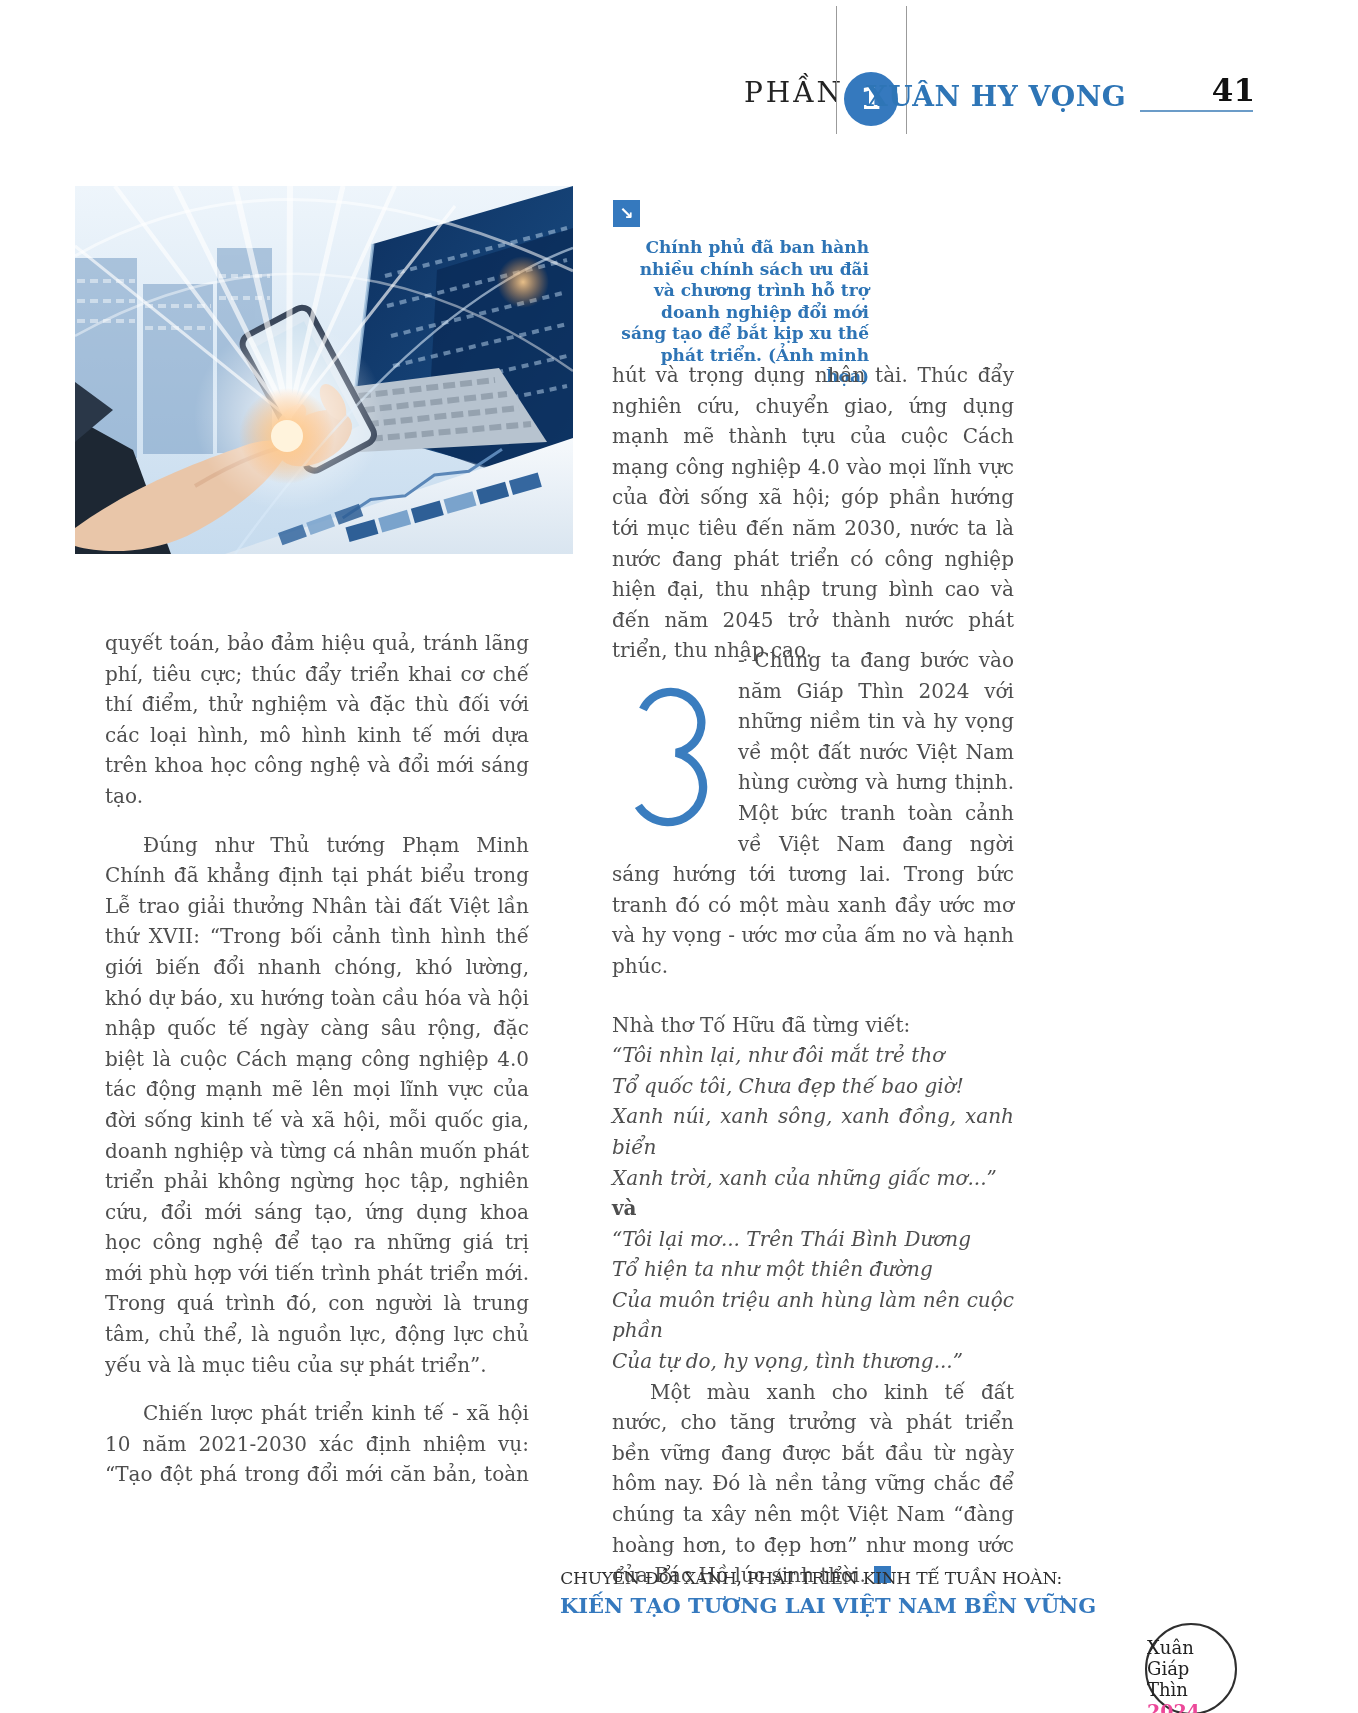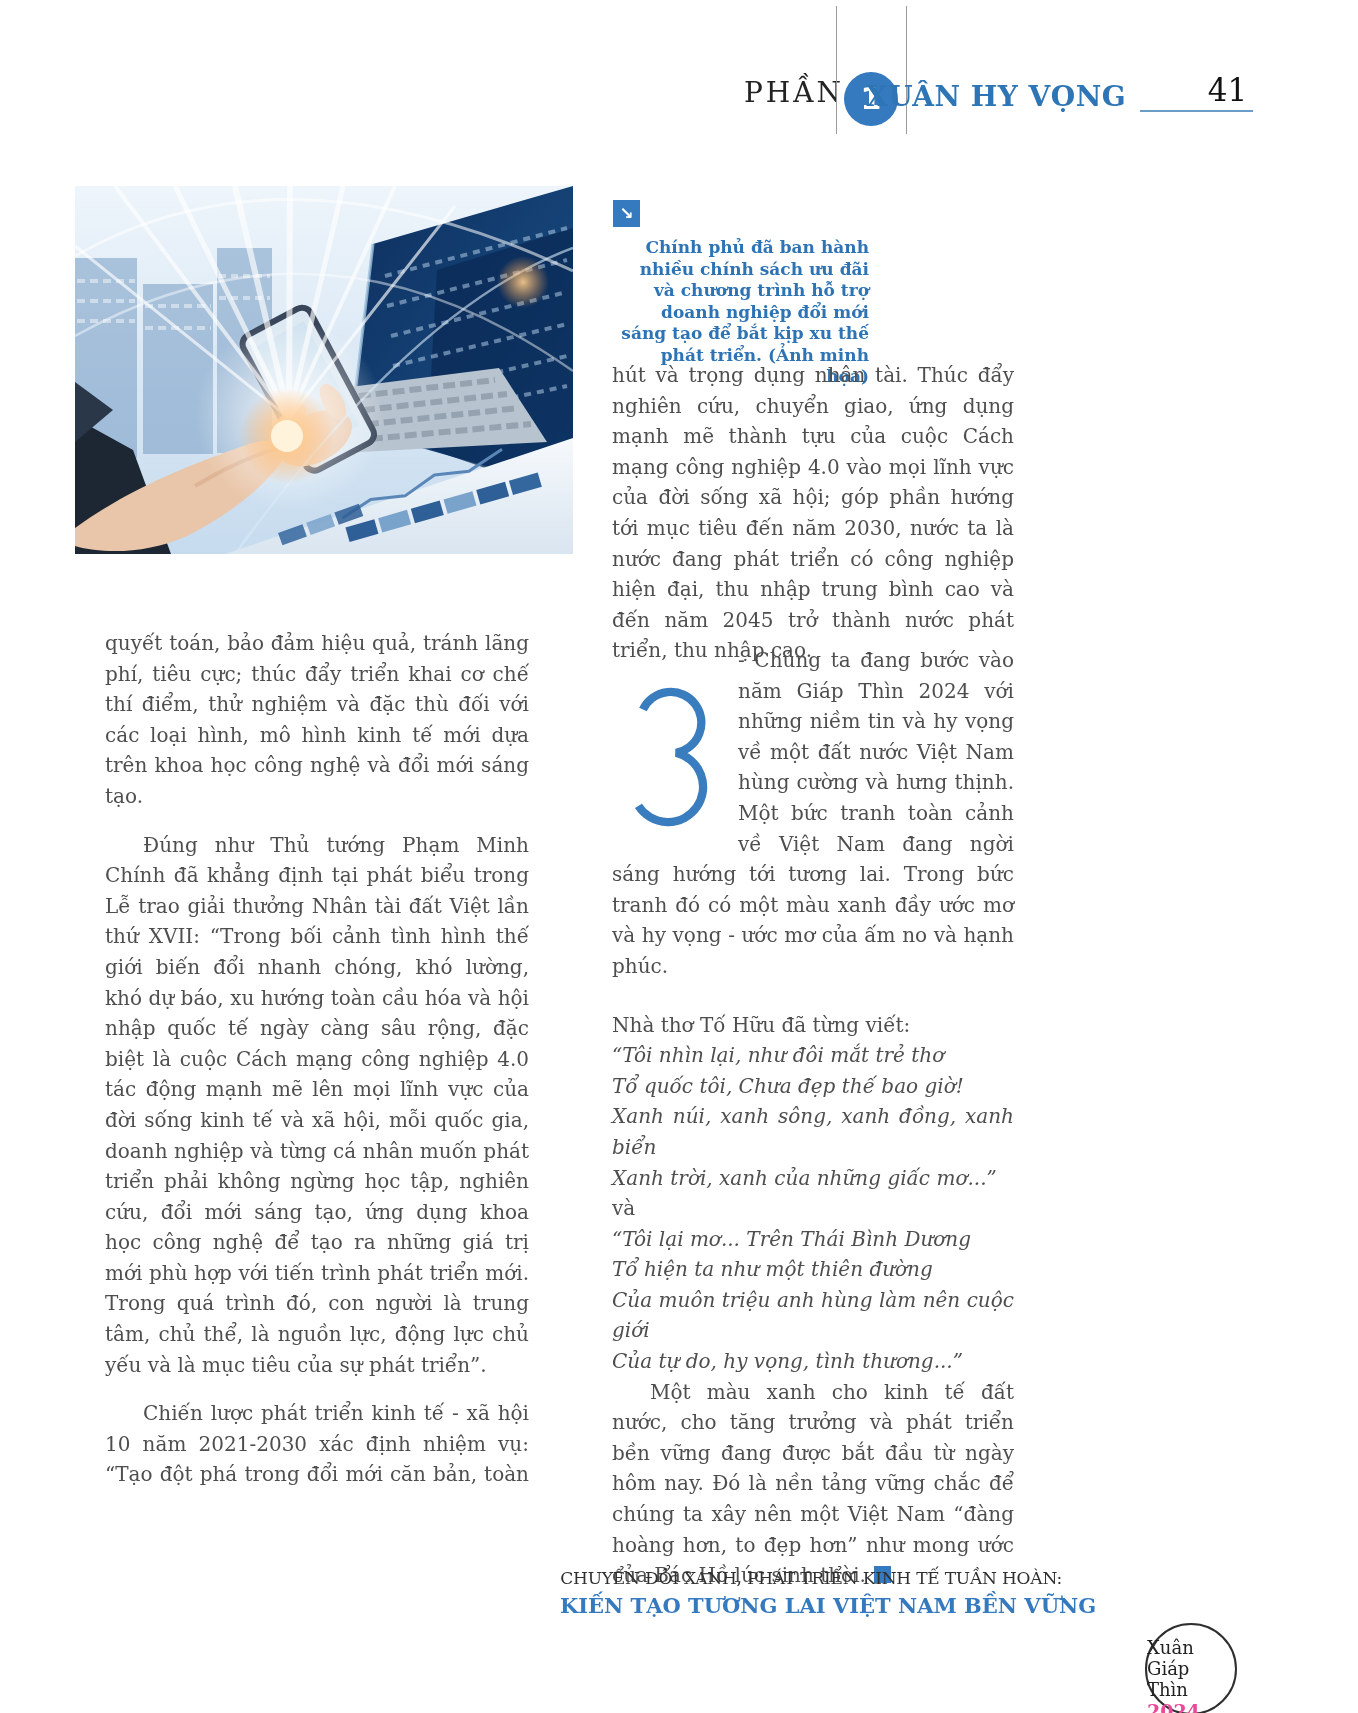--- a/index.html
+++ b/index.html
@@ -11,41 +11,41 @@
   
   .hdr-phan{position:absolute;left:744px;top:76px;font-size:28px;letter-spacing:3px;color:#232323;}
   .hdr-vline{position:absolute;top:6px;width:1px;height:128px;background:#9b9b9b;}
   .hdr-vline.v1{left:836px;}
   .hdr-vline.v2{left:906px;}
   .hdr-circle{position:absolute;left:844px;top:72px;width:54px;height:54px;border-radius:50%;
     background:#3579be;color:#fff;font-weight:bold;font-size:30px;line-height:54px;text-align:center;
     font-family:"DejaVu Sans",sans-serif;}
   .hdr-title{position:absolute;left:866px;top:80px;font-size:28px;font-weight:bold;color:#2e75b6;letter-spacing:.5px;white-space:nowrap;}
   .hdr-rule{position:absolute;left:1140px;top:110px;width:113px;height:2px;background:#6b9cc8;}
-  .hdr-pageno{position:absolute;left:1200px;top:72px;width:55px;text-align:center;font-size:31px;font-weight:normal;color:#111;}
+  .hdr-pageno{position:absolute;left:1200px;top:72px;width:55px;text-align:right;font-size:31px;font-weight:bold;color:#111;}
   
   .photo{position:absolute;left:75px;top:186px;width:498px;height:368px;overflow:hidden;}
   
   .cap-icon{position:absolute;left:613px;top:200px;width:27px;height:27px;background:#3579be;
     color:#fff;text-align:center;line-height:27px;font-size:17px;font-weight:bold;
     font-family:"DejaVu Sans",sans-serif;}
   .caption{position:absolute;left:613px;top:237px;width:256px;font-size:17px;line-height:21.5px;
     font-weight:bold;color:#2e74b5;text-align:right;}
   
   .col{position:absolute;color:#4e4e4e;font-size:20px;line-height:30.6px;text-align:justify;}
   .col p{margin:0 0 18px 0;}
   .col p.indent{text-indent:38px;}
   .left-col{left:105px;top:628px;width:424px;height:860px;overflow:hidden;}
   .right-top{left:612px;top:360px;width:402px;}
   .right-main{left:612px;top:645px;width:402px;}
   .dropcap-wrap{float:left;width:126px;height:187px;}
   .dropcap-wrap svg{margin:38px 0 0 8px;}
   .poem-intro{margin:28px 0 0 0;}
   .poem-line{font-style:italic;}
-  .poem-conn{font-style:normal;}
+  .poem-conn{font-style:normal;font-weight:bold;}
   .closing{margin-top:28px;text-indent:38px;}
   .endmark{display:inline-block;width:17px;height:17px;background:#3579be;margin-left:8px;vertical-align:-1px;}
   
   .ftr-text{position:absolute;left:560px;top:1568px;width:502px;text-align:right;}
   .ftr-line1{font-size:17px;color:#2f2f2f;letter-spacing:-0.2px;white-space:nowrap;}
   .ftr-line2{font-size:21px;font-weight:bold;color:#3579be;margin-top:5px;white-space:nowrap;}
   .ftr-badge{position:absolute;left:1145px;top:1623px;width:92px;height:92px;border:2px solid #2f2f2f;
     border-radius:50%;background:#fff;text-align:left;box-sizing:border-box;padding-top:12px;}
   .ftr-badge .b1,.ftr-badge .b2{font-size:18px;color:#222;line-height:21px;}
   .ftr-badge .b3{font-size:19px;font-weight:bold;color:#ec4899;line-height:23px;}
@@ -198,21 +198,21 @@
     <p>- Chúng ta đang bước vào năm Giáp Thìn 2024 với những niềm tin và hy vọng về một đất nước Việt Nam hùng cường và hưng thịnh. Một bức tranh toàn cảnh về Việt Nam đang ngời sáng hướng tới tương lai. Trong bức tranh đó có một màu xanh đầy ước mơ và hy vọng - ước mơ của ấm no và hạnh phúc.</p>
 
     <div class="poem-intro">Nhà thơ Tố Hữu đã từng viết:</div>
     <div class="poem-line">“Tôi nhìn lại, như đôi mắt trẻ thơ</div>
     <div class="poem-line">Tổ quốc tôi, Chưa đẹp thế bao giờ!</div>
     <div class="poem-line">Xanh núi, xanh sông, xanh đồng, xanh biển</div>
     <div class="poem-line">Xanh trời, xanh của những giấc mơ...”</div>
     <div class="poem-conn">và</div>
     <div class="poem-line">“Tôi lại mơ... Trên Thái Bình Dương</div>
     <div class="poem-line">Tổ hiện ta như một thiên đường</div>
-    <div class="poem-line">Của muôn triệu anh hùng làm nên cuộc giới</div>
+    <div class="poem-line">Của muôn triệu anh hùng làm nên cuộc phần</div>
     <div class="poem-line">Của tự do, hy vọng, tình thương...”</div>
 
     <p class="closing"><span>Một màu xanh cho kinh tế đất nước, cho tăng trưởng và phát triển bền vững đang được bắt đầu từ ngày hôm nay. Đó là nền tảng vững chắc để chúng ta xây nên một Việt Nam “đàng hoàng hơn, to đẹp hơn” như mong ước của Bác Hồ lúc sinh thời.</span><span class="endmark"></span></p>
   </div>
 
   <div class="ftr-text">
     <div class="ftr-line1">CHUYỂN ĐỔI XANH, PHÁT TRIỂN KINH TẾ TUẦN HOÀN:</div>
     <div class="ftr-line2">KIẾN TẠO TƯƠNG LAI VIỆT NAM BỀN VỮNG</div>
   </div>
   <div class="ftr-badge">

